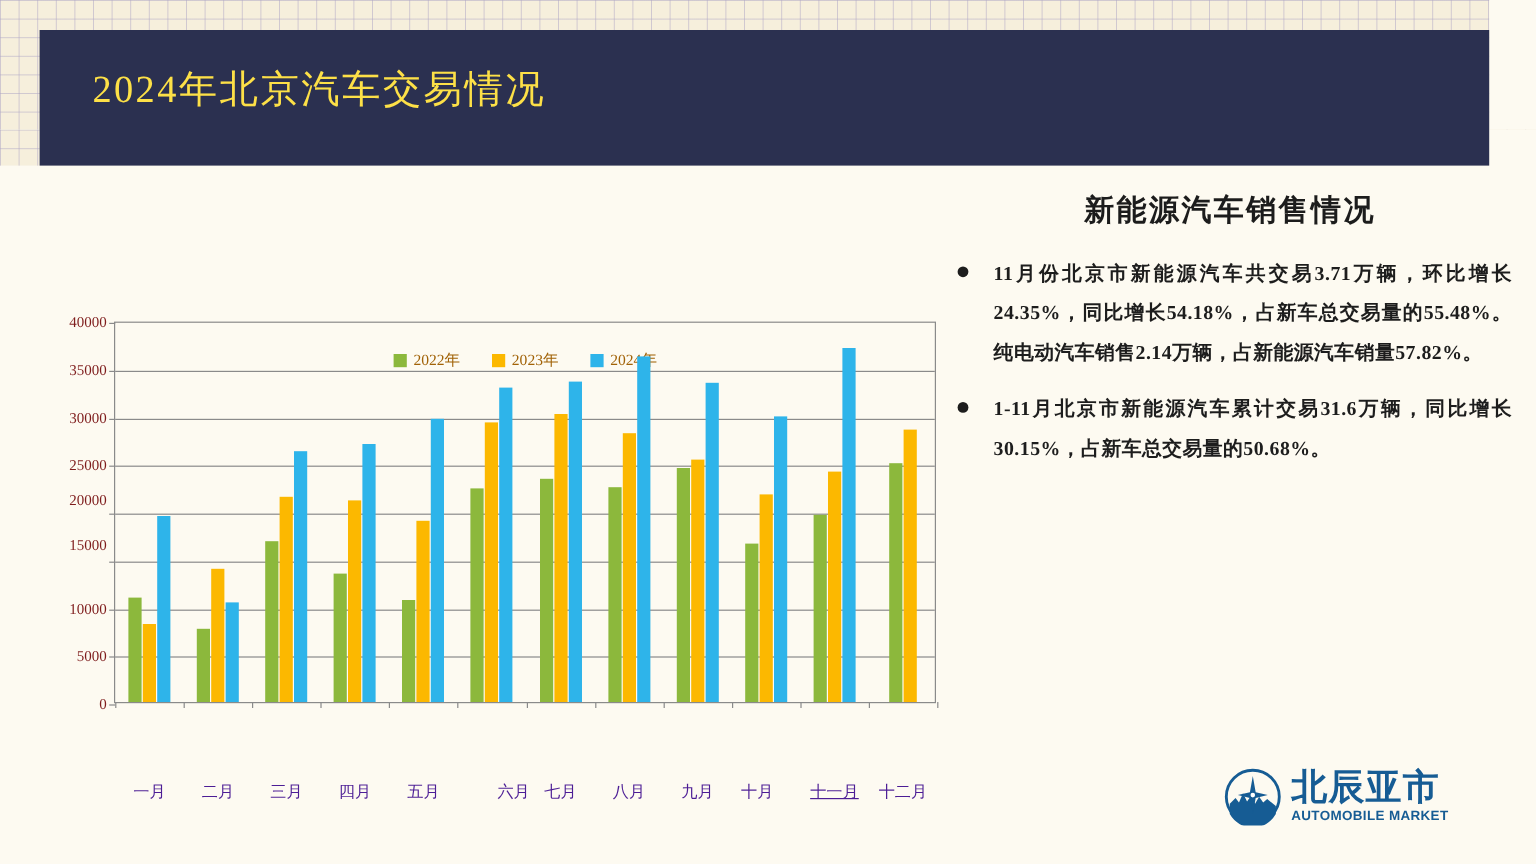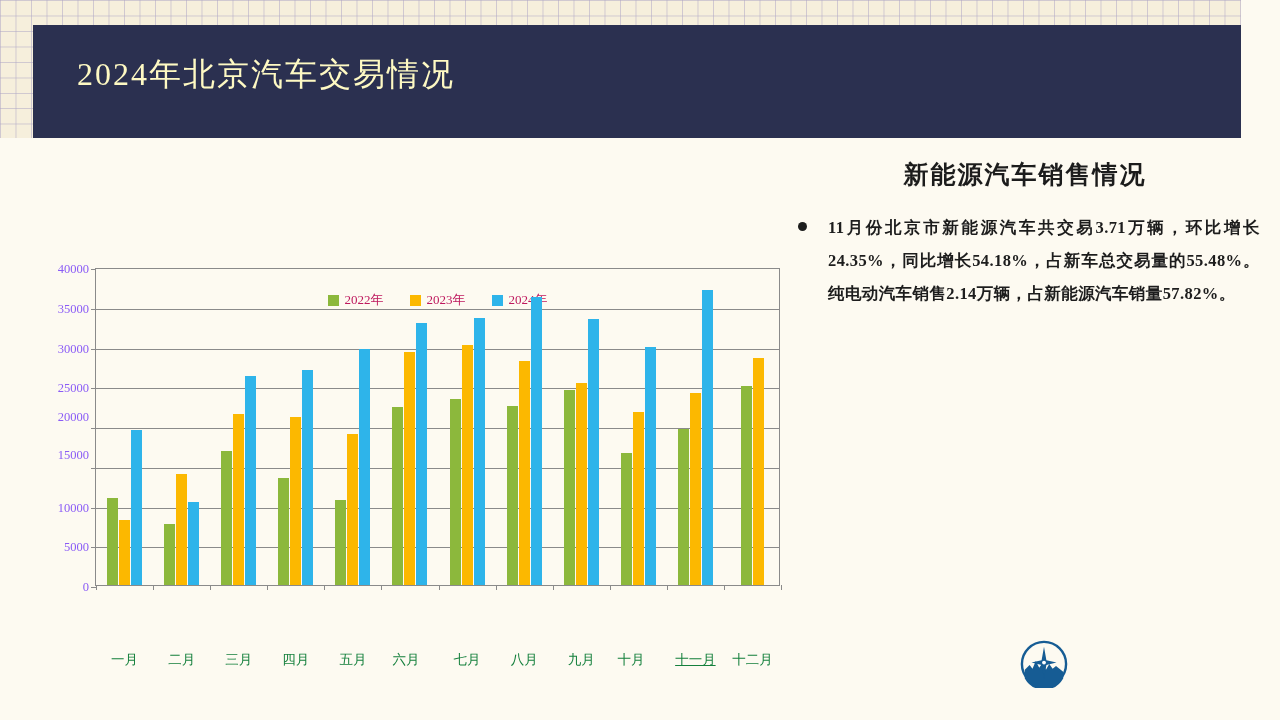--- a/index.html
+++ b/index.html
@@ -41,21 +41,21 @@
   
   #title-bar {
     position: absolute;
     left: 33px; top: 25px;
     width: 1208px; height: 113px;
     background: #2b3050;
   }
   #title-text {
     position: absolute;
     left: 44px; top: 28px;
-    color: #fef9c3;
+    color: #fde047;
     font-size: 32px;
     letter-spacing: 2px;
     font-family: "Liberation Serif", serif;
     white-space: nowrap;
   }
   
   #chart-panel {
     position: absolute;
     left: 20px; top: 210px;
     width: 760px; height: 430px;
@@ -82,37 +82,37 @@
   .gridline {
     position: absolute; left: 0; width: 100%;
     height: 1px; background: #8a8a8a;
   }
   .ytick-label {
     position: absolute;
     right: 690px;
     text-align: right;
     width: 70px;
     font-size: 12.5px;
-    color: #8b5cf6;
+    color: #7f1d1d;
     font-family: "Liberation Serif", serif;
     transform: translateY(-50%);
   }
   .ytick-mark {
     position: absolute; left: -5px; width: 5px;
     height: 1px; background: #8a8a8a;
   }
   #legend {
     position: absolute;
     left: 0; top: 22px;
     width: 100%;
     display: flex;
     justify-content: center;
     gap: 26px;
     font-size: 13px;
-    color: #be185d;
+    color: #a16207;
     font-family: "Liberation Serif", serif;
   }
   .legend-item { display: flex; align-items: center; gap: 6px; }
   .legend-swatch { width: 11px; height: 11px; display: inline-block; }
   #bars-layer {
     position: absolute; left: 0; top: 0;
     width: 100%; height: 100%;
   }
   .month-group {
     position: absolute;
@@ -127,21 +127,21 @@
   .xtick-mark {
     position: absolute;
     bottom: -5px; width: 1px; height: 5px;
     background: #8a8a8a;
   }
   .xtick-label {
     position: absolute;
     top: 382px;
     text-align: center;
     font-size: 13.5px;
-    color: #15803d;
+    color: #4c1d95;
     font-family: "Liberation Serif", serif;
     transform: translateX(-50%);
     white-space: nowrap;
   }
   
   #right-panel {
     position: absolute;
     left: 790px; top: 150px;
     width: 470px; height: 400px;
   }
@@ -328,21 +328,21 @@
           <div class="xtick-label" style="left: 28.5417px;">一月</div>
           <div class="xtick-mark" style="left: 114.167px;"></div>
           <div class="xtick-label" style="left: 85.625px;">二月</div>
           <div class="xtick-mark" style="left: 171.25px;"></div>
           <div class="xtick-label" style="left: 142.708px;">三月</div>
           <div class="xtick-mark" style="left: 228.333px;"></div>
           <div class="xtick-label" style="left: 199.792px;">四月</div>
           <div class="xtick-mark" style="left: 285.417px;"></div>
           <div class="xtick-label" style="left: 256.875px;">五月</div>
           <div class="xtick-mark" style="left: 342.5px;"></div>
-          <div class="xtick-label" style="left: 310px;">六月</div>
+          <div class="xtick-label" style="left: 332px;">六月</div>
           <div class="xtick-mark" style="left: 399.583px;"></div>
           <div class="xtick-label" style="left: 371.042px;">七月</div>
           <div class="xtick-mark" style="left: 456.667px;"></div>
           <div class="xtick-label" style="left: 428.125px;">八月</div>
           <div class="xtick-mark" style="left: 513.75px;"></div>
           <div class="xtick-label" style="left: 485.208px;">九月</div>
           <div class="xtick-mark" style="left: 570.833px;"></div>
           <div class="xtick-label" style="left: 535px;">十月</div>
           <div class="xtick-mark" style="left: 627.917px;"></div>
           <div class="xtick-label" style="left: 599.375px; text-decoration: underline;">十一月</div>
@@ -350,25 +350,30 @@
           <div class="xtick-label" style="left: 656.458px;">十二月</div>
           <div class="xtick-mark" style="left: 0px;"></div>
         </div>
     </div>
   </div>
 
   <div id="right-panel">
     <div id="right-heading">新能源汽车销售情况</div>
     <ul id="bullet-list">
         <li class="bullet-item"><span class="bullet-dot"></span><span>11月份北京市新能源汽车共交易3.71万辆，环比增长24.35%，同比增长54.18%，占新车总交易量的55.48%。纯电动汽车销售2.14万辆，占新能源汽车销量57.82%。</span></li>
+        <li class="bullet-item"><span class="bullet-dot"></span><span>1-11月北京市新能源汽车累计交易31.6万辆，同比增长30.15%，占新车总交易量的50.68%。</span></li>
       </ul>
   </div>
 
   <div id="logo">
     <svg id="logo-mark" viewBox="0 0 100 100">
       <circle cx="50" cy="50" r="46" fill="none" stroke="#165c94" stroke-width="5"></circle>
       <path d="M10 62 L20 52 L26 60 L33 44 L40 58 L47 48 L54 62 L61 50 L68 60 L75 54 L90 66 L90 80 A46 46 0 0 1 10 80 Z" fill="#165c94"></path>
       <path d="M50 14 L55 42 L76 47 L55 52 L50 80 L45 52 L24 47 L45 42 Z" fill="#165c94"></path>
       <circle cx="50" cy="47" r="4" fill="#ffffff"></circle>
     </svg>
+    <div id="logo-text-wrap">
+      <div id="logo-cn">北辰亚市</div>
+      <div id="logo-en">AUTOMOBILE MARKET</div>
+    </div>
   </div>
 
 </div>
 
 </body></html>

